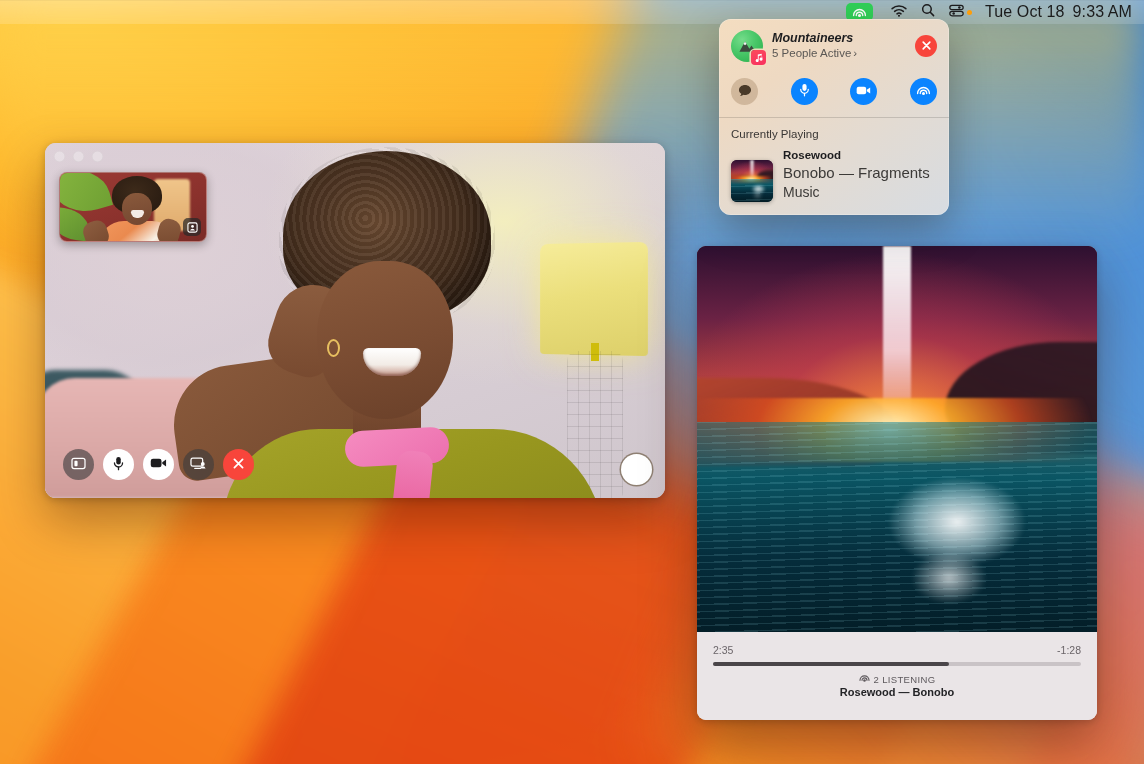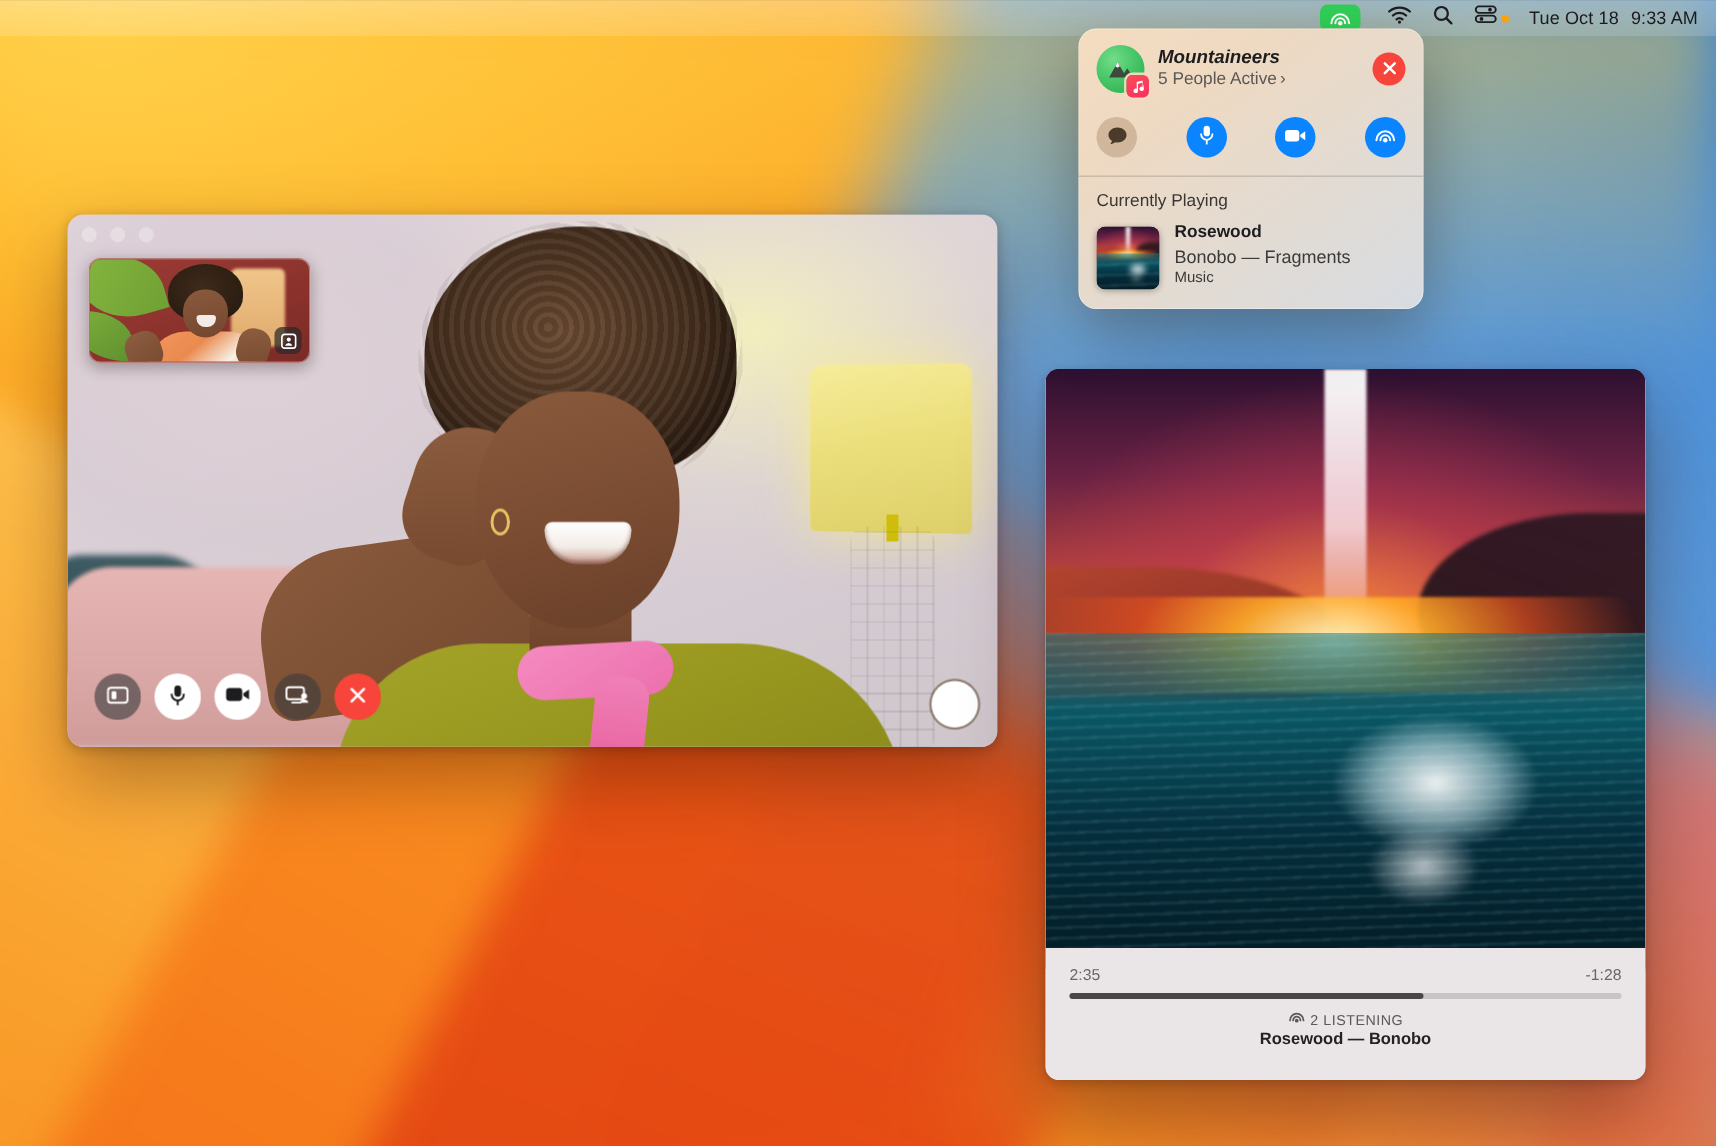--- a/index.html
+++ b/index.html
@@ -72,21 +72,21 @@
     backdrop-filter:blur(24px);
     -webkit-backdrop-filter:blur(24px);
     box-shadow:0 .5px 0 rgba(0,0,0,.08) inset;
   }
   .mb-item { display:flex; align-items:center; height:24px; padding:0 7px; cursor:default; }
   .mb-shareplay {
     background:#30d158; border-radius:5px; height:18px; padding:0 6px;
     display:flex; align-items:center; justify-content:center; margin-right:4px;
   }
   .mb-time {
-    font-size:12px; color:#1b1b1b; letter-spacing:.1px;
+    font-size:16px; color:#1b1b1b; letter-spacing:.1px;
     display:flex; align-items:center; gap:8px; padding-left:6px; padding-right:2px;
   }
   .cc-dot { width:5px; height:5px; border-radius:50%; background:#ff9f0a; margin-left:3px; }
 
   
   #call-window {
     position:absolute; left:45px; top:143px; width:620px; height:355px; z-index:20;
     border-radius:11px; overflow:hidden;
     box-shadow:0 22px 50px rgba(60,15,0,.38), 0 2px 8px rgba(0,0,0,.22);
   }
@@ -290,22 +290,22 @@
   .sp-divider { height:.5px; background:rgba(0,0,0,.14); }
   .sp-bottom { padding:10px 12px 13px 12px; }
   .sp-np-label { font-size:11.5px; font-weight:normal; color:#3a3735; margin-bottom:8px; }
   .sp-np { display:flex; gap:10px; align-items:flex-end; }
   .sp-art {
     width:42px; height:42px; border-radius:6px; flex:0 0 42px; overflow:hidden; position:relative;
     box-shadow:0 1px 4px rgba(0,0,0,.3);
   }
   .sp-np-text { min-width:0; }
   .sp-np-title { font-size:11.5px; font-weight:bold; color:#1d1d1f; line-height:1.35; }
-  .sp-np-artist { font-size:12px; color:#3c3a38; line-height:1.35; }
-  .sp-np-app { font-size:10px; color:#3c3a38; line-height:1.35; }
+  .sp-np-artist { font-size:15px; color:#3c3a38; line-height:1.35; }
+  .sp-np-app { font-size:14px; color:#3c3a38; line-height:1.35; }
 
   
   .album-art { position:absolute; inset:0; overflow:hidden;
     background:linear-gradient(180deg,#2a0f2c 0%, #5d1f3e 14%, #a03347 30%, #d14a33 42%, #0d5560 58%, #073642 74%, #03202a 100%); }
   .aa-sky { position:absolute; left:0; right:0; top:0; height:45%;
     background:radial-gradient(70% 120% at 50% 100%, rgba(255,150,60,.85) 0%, rgba(200,60,80,.5) 42%, rgba(60,20,50,0) 80%),
                linear-gradient(180deg,#2d1030 0%, #6a2244 40%, #b2413f 75%, #d8562c 100%); }
   .aa-beam { position:absolute; left:50%; top:0; width:7%; height:48%;
     transform:translateX(-50%);
     background:linear-gradient(180deg, rgba(255,255,255,.97) 0%, rgba(255,235,240,.8) 55%, rgba(255,200,210,0) 100%);

